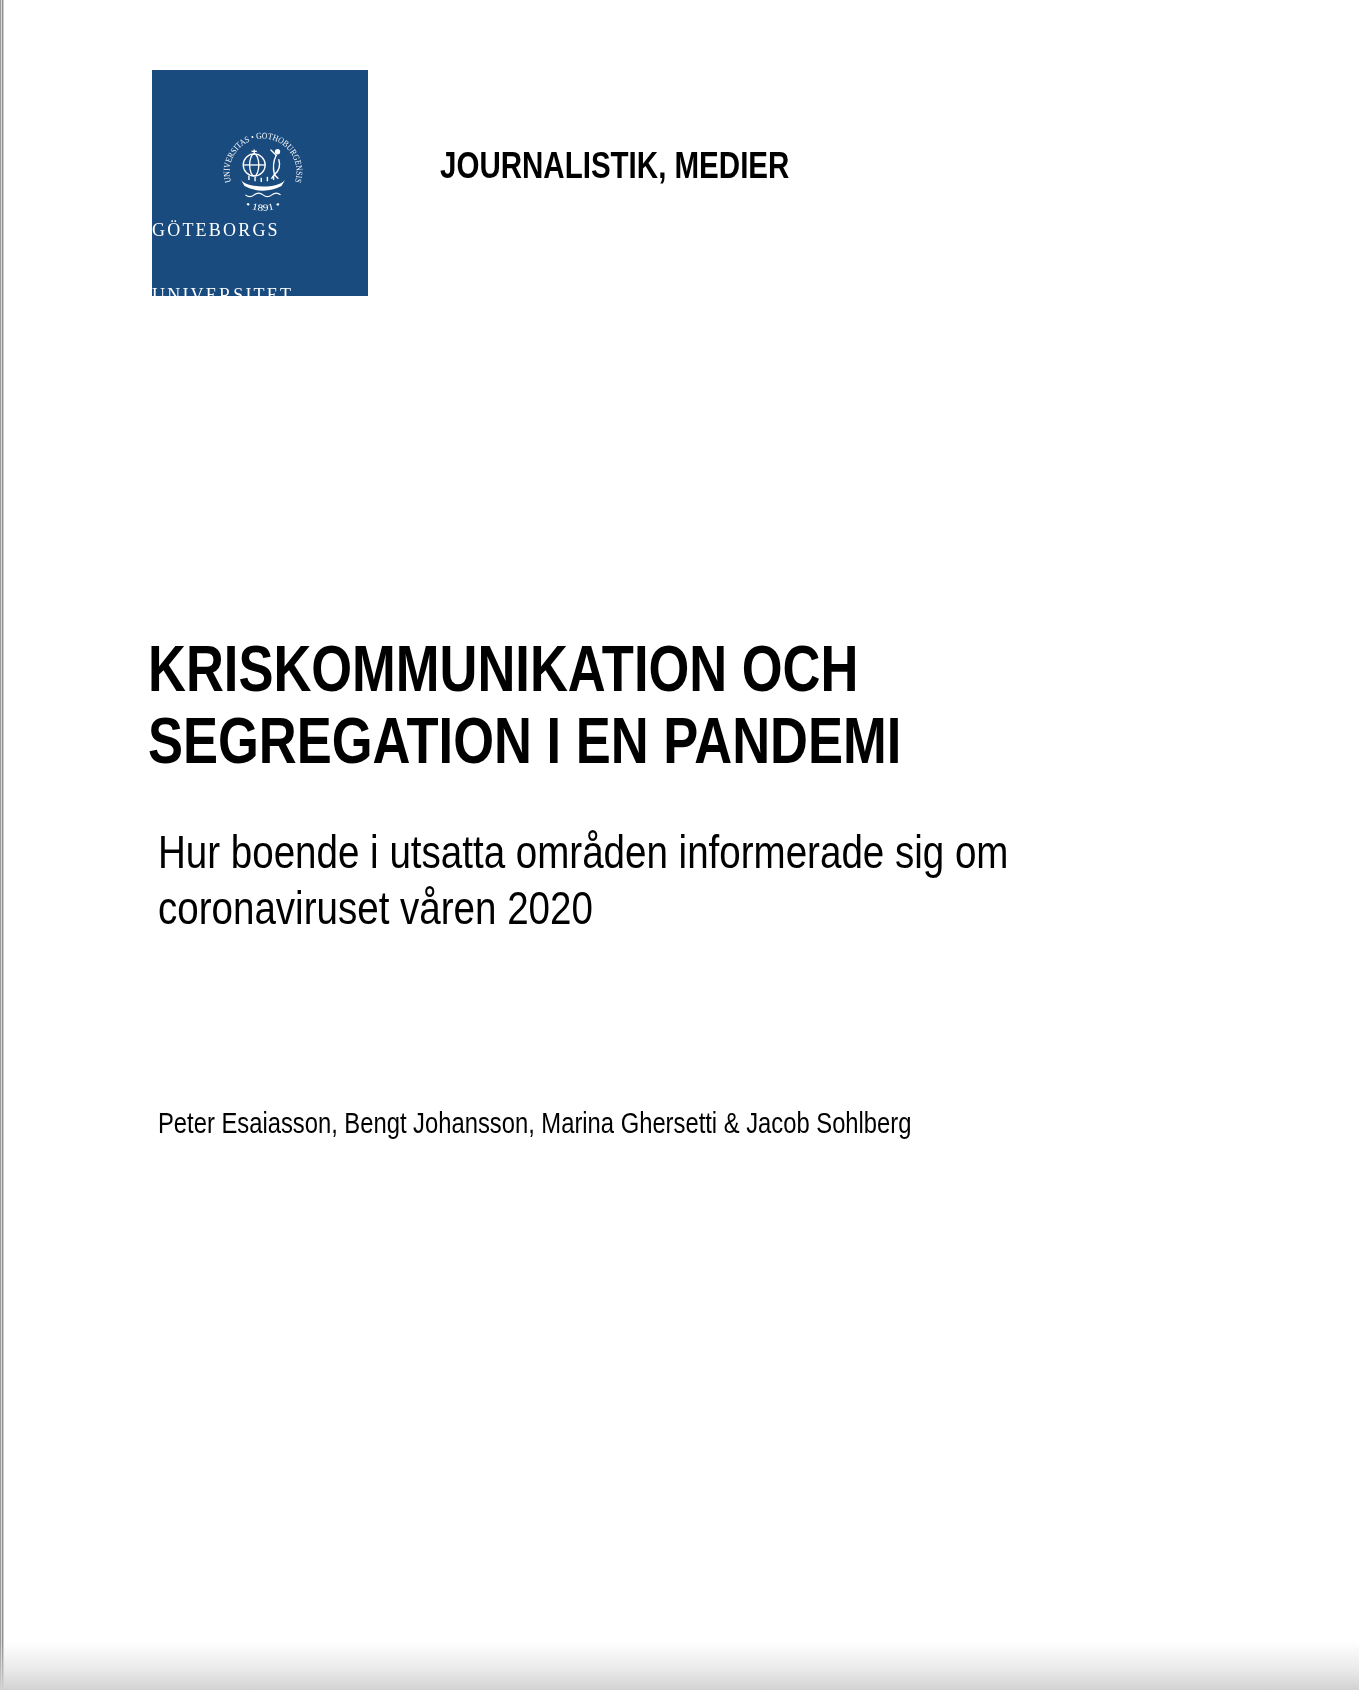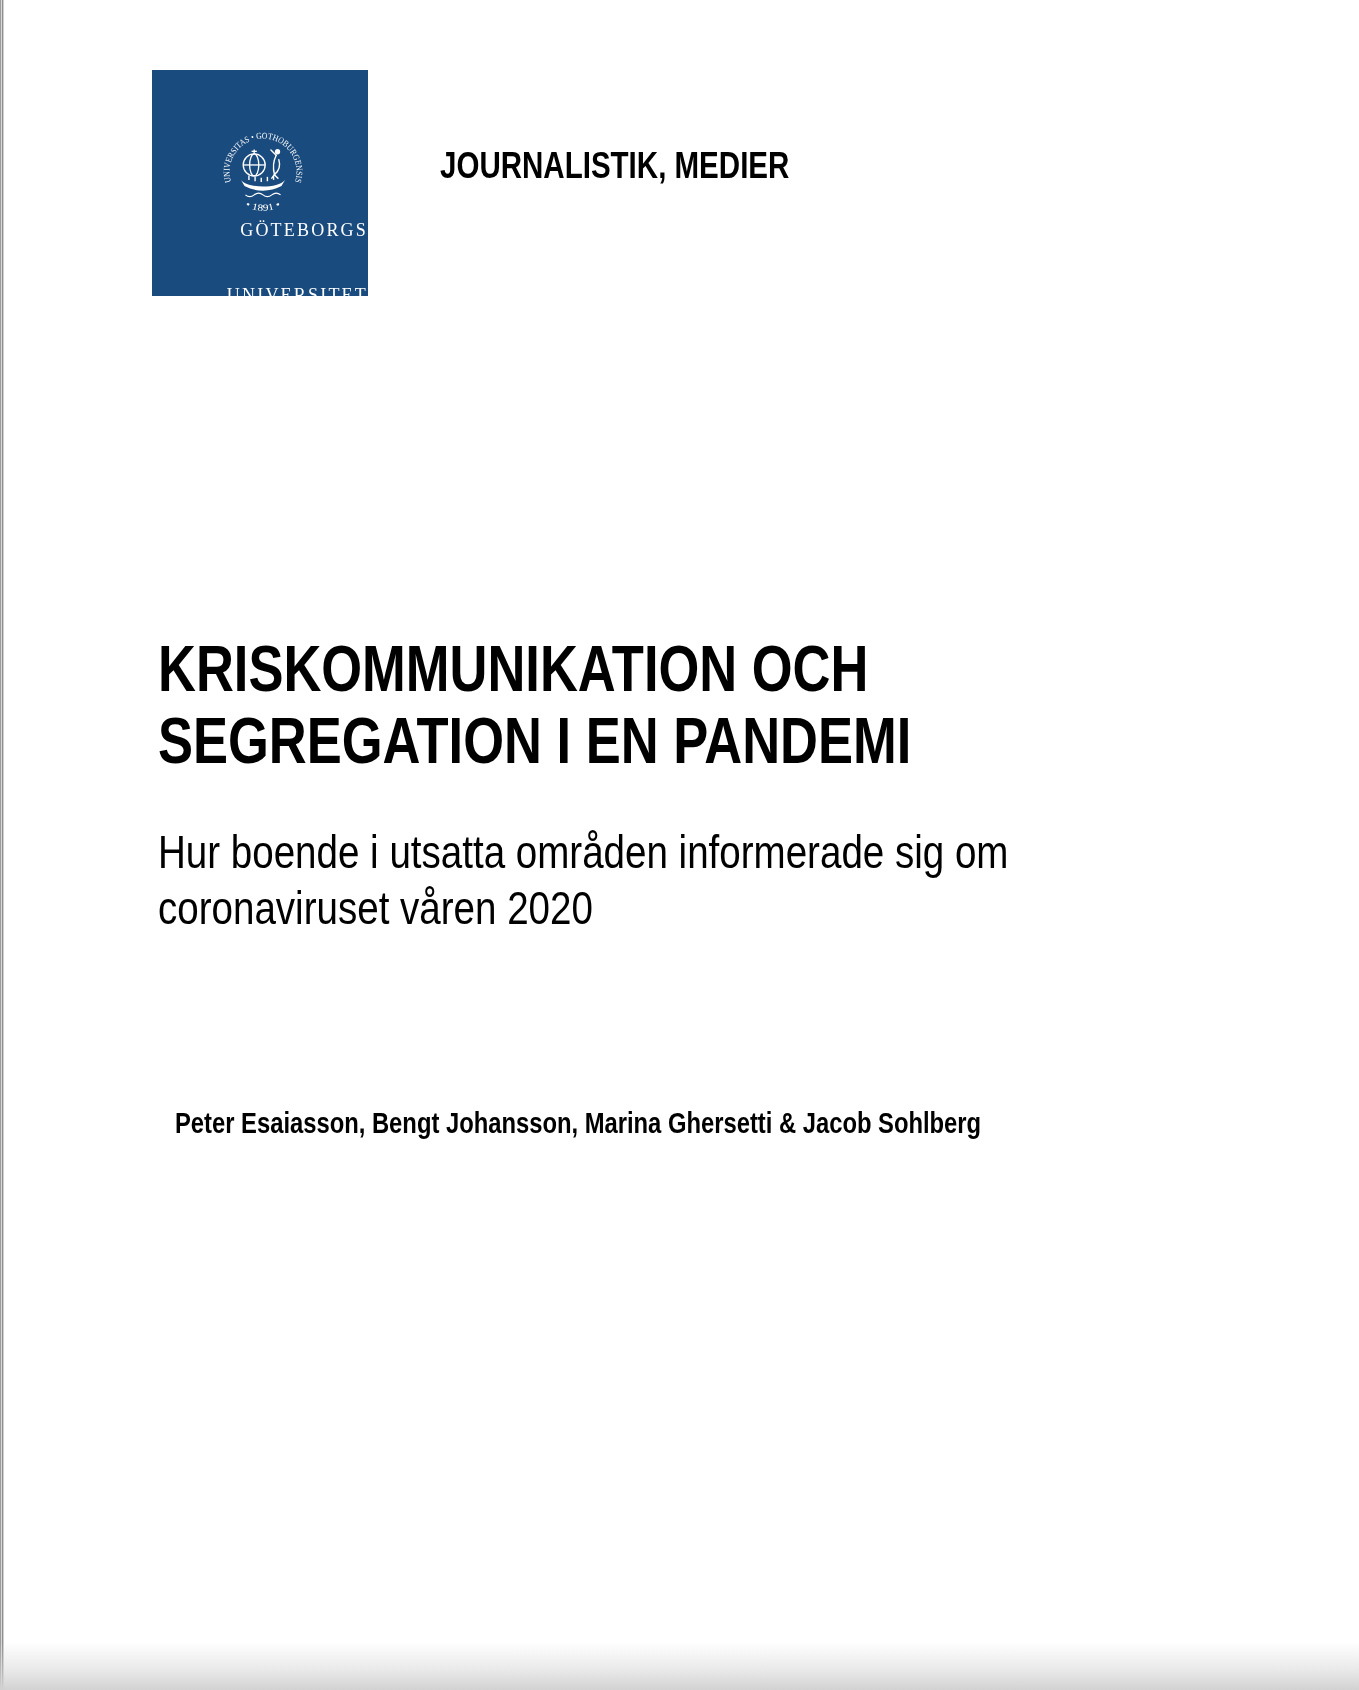--- a/index.html
+++ b/index.html
@@ -44,21 +44,21 @@
     background: #1a4b7e;
   }
   .seal {
     position: absolute;
     left: 67px; top: 58px;
     width: 88px; height: 88px;
   }
   .uni-name {
     position: absolute;
     left: 0; width: 100%;
-    text-align: right;
+    text-align: left;
     color: #ffffff;
     font-family: "Liberation Serif", serif;
     font-size: 18px;
     line-height: 21px;
     letter-spacing: 2.2px;
     white-space: nowrap;
   }
   .uni-name.l1 { top: 150px; }
   .uni-name.l2 { top: 183px; margin-top: 32px; }
 
@@ -74,44 +74,43 @@
     position: absolute;
     left: 440px; top: 144px;
     font-weight: bold;
     font-size: 36px;
     line-height: 43px;
   }
   .dept .line { height: 43px; }
 
   .title {
     position: absolute;
-    left: 158px; top: 633px;
+    left: 148px; top: 633px;
     font-weight: bold;
     font-size: 64px;
     line-height: 72px;
   }
   .title .line { height: 72px; }
 
   .subtitle {
     position: absolute;
     left: 158px; top: 809px;
     font-weight: normal;
     font-size: 47px;
     line-height: 56px;
     margin-top: 15px;
   }
   .subtitle .line { height: 56px; }
 
   .authors {
     position: absolute;
     left: 158px; top: 1106px;
-    font-weight: bold;
+    font-weight: normal;
     font-size: 29px;
     line-height: 35px;
-    margin-left: 17px;
   }
 
   svg text {
     font-family: "Liberation Serif", serif;
     fill: #ffffff;
   }
 </style>
 </head>
 <body>
 

